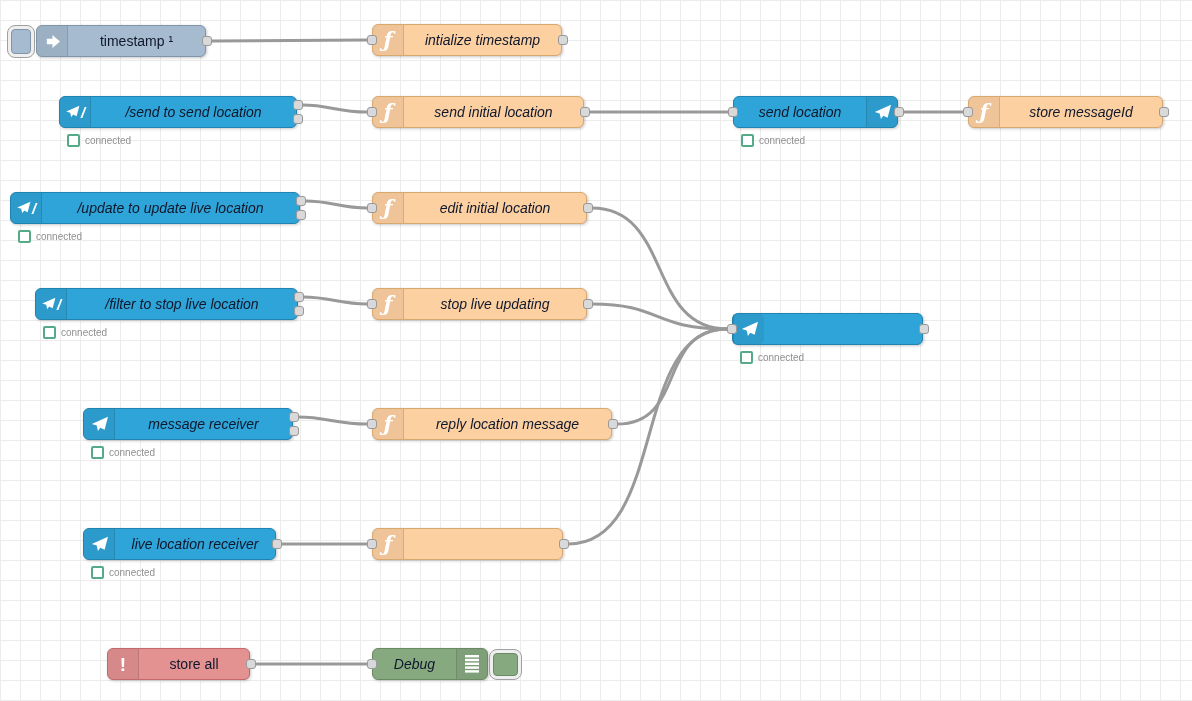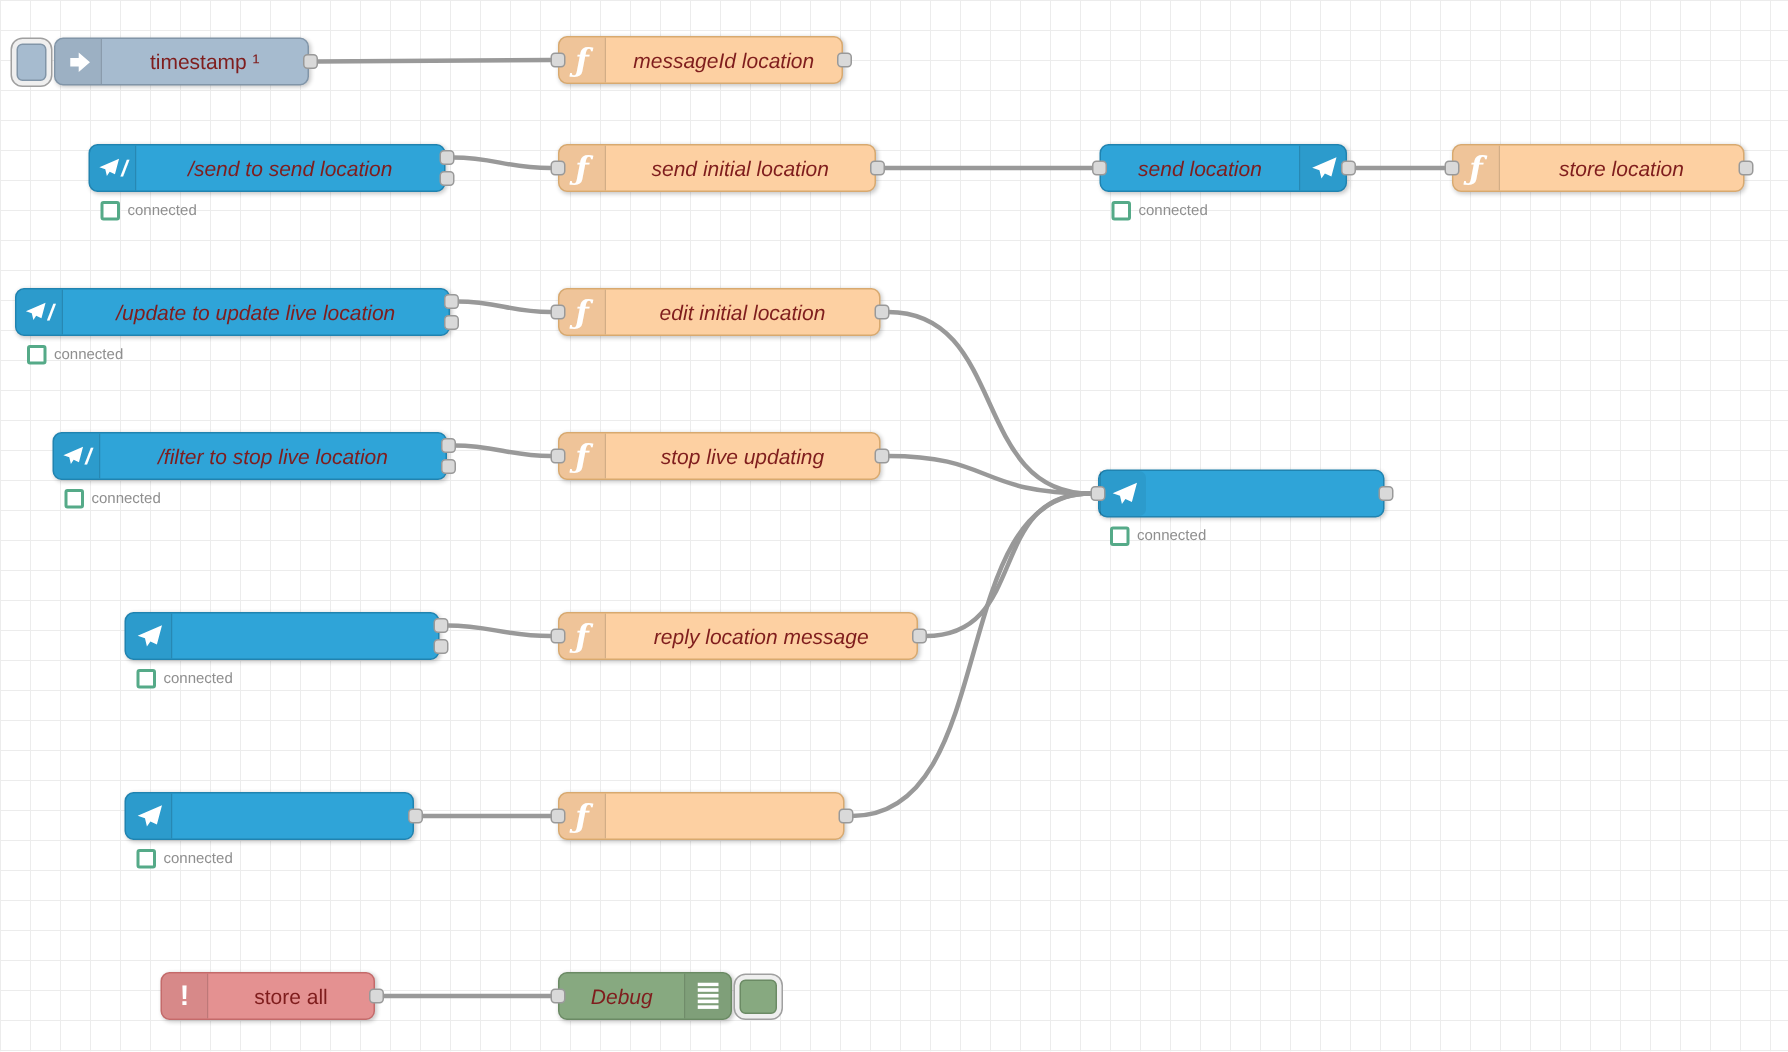--- a/index.html
+++ b/index.html
@@ -21,21 +21,21 @@
     box-shadow:1px 1px 3px rgba(0,0,0,.22);
   }
   .icon{
     flex:0 0 30px;width:30px;display:flex;align-items:center;justify-content:center;
     background:rgba(0,0,0,.055);border-right:1px solid rgba(0,0,0,.12);
     border-radius:4.5px 0 0 4.5px;color:#fff;
   }
   .icon.right{order:2;border-right:none;border-left:1px solid rgba(0,0,0,.12);border-radius:0 4.5px 4.5px 0;}
   .label{
     flex:1;display:flex;align-items:center;justify-content:center;
-    font-size:14px;color:#7f1d1d;white-space:nowrap;padding:0 6px;order:1;
+    font-size:14px;color:#0f172a;white-space:nowrap;padding:0 6px;order:1;
   }
   .label.italic{font-style:italic;}
   .port{
     position:absolute;width:10px;height:10px;box-sizing:border-box;
     background:#d9d9d9;border:1px solid #999;border-radius:3px;z-index:4;
   }
   .port.in{left:-6.5px;}
   .port.out{right:-6.5px;}
   .status{position:absolute;display:flex;align-items:center;z-index:2;font-size:10px;color:#8f8f8f;}
   .status .ring{width:9px;height:9px;box-sizing:content-box;border:2px solid;border-radius:2px;background:#fff;margin-right:5px;}
@@ -75,21 +75,21 @@
           <path d="M3 5h6V1l8 7-8 7v-4H3z" fill="#fff"></path>
         </svg>
       </div>
       <span class="label">timestamp ¹</span>
       <div class="port out" style="top: 9.5px;"></div>
     </div>
     <div class="node" style="left: 372px; top: 24px; width: 190px; background: rgb(253, 208, 162); border-color: rgb(216, 169, 111);">
       <div class="icon">
         <span class="fn-glyph">ƒ</span>
       </div>
-      <span class="label italic">messageId location</span>
+      <span class="label italic">intialize timestamp</span>
       <div class="port in" style="top: 9.5px;"></div>
       <div class="port out" style="top: 9.5px;"></div>
     </div>
     <div class="node" style="left: 59px; top: 96px; width: 238px; background: rgb(47, 164, 216); border-color: rgb(32, 131, 176);">
       <div class="icon">
         <svg width="15" height="14" viewBox="0 0 24 22">
           <path d="M23 1 2 10.2l6.3 2L10 19.5l3-4.4 5.6 2.6z" fill="#fff"></path>
         </svg>
         <span class="slash">/</span>
       </div>
@@ -120,21 +120,21 @@
       <div class="port out" style="top: 9.5px;"></div>
     </div>
     <div class="status" style="left: 741px; top: 134px;">
       <span class="ring" style="border-color: rgb(85, 170, 136);"></span>
       <span>connected</span>
     </div>
     <div class="node" style="left: 968px; top: 96px; width: 195px; background: rgb(253, 208, 162); border-color: rgb(216, 169, 111);">
       <div class="icon">
         <span class="fn-glyph">ƒ</span>
       </div>
-      <span class="label italic">store location</span>
+      <span class="label italic">store messageId</span>
       <div class="port in" style="top: 9.5px;"></div>
       <div class="port out" style="top: 9.5px;"></div>
     </div>
     <div class="node" style="left: 10px; top: 192px; width: 290px; background: rgb(47, 164, 216); border-color: rgb(32, 131, 176);">
       <div class="icon">
         <svg width="15" height="14" viewBox="0 0 24 22">
           <path d="M23 1 2 10.2l6.3 2L10 19.5l3-4.4 5.6 2.6z" fill="#fff"></path>
         </svg>
         <span class="slash">/</span>
       </div>
@@ -189,20 +189,21 @@
     <div class="status" style="left: 740px; top: 351px;">
       <span class="ring" style="border-color: rgb(85, 170, 136);"></span>
       <span>connected</span>
     </div>
     <div class="node" style="left: 83px; top: 408px; width: 210px; background: rgb(47, 164, 216); border-color: rgb(32, 131, 176);">
       <div class="icon">
         <svg width="19" height="17" viewBox="0 0 24 22">
           <path d="M23 1 2 10.2l6.3 2L10 19.5l3-4.4 5.6 2.6z" fill="#fff"></path>
         </svg>
       </div>
+      <span class="label italic">message receiver</span>
       <div class="port out" style="top: 2.5px;"></div>
       <div class="port out" style="top: 16.5px;"></div>
     </div>
     <div class="status" style="left: 91px; top: 446px;">
       <span class="ring" style="border-color: rgb(85, 170, 136);"></span>
       <span>connected</span>
     </div>
     <div class="node" style="left: 372px; top: 408px; width: 240px; background: rgb(253, 208, 162); border-color: rgb(216, 169, 111);">
       <div class="icon">
         <span class="fn-glyph">ƒ</span>
@@ -210,20 +211,21 @@
       <span class="label italic">reply location message</span>
       <div class="port in" style="top: 9.5px;"></div>
       <div class="port out" style="top: 9.5px;"></div>
     </div>
     <div class="node" style="left: 83px; top: 528px; width: 193px; background: rgb(47, 164, 216); border-color: rgb(32, 131, 176);">
       <div class="icon">
         <svg width="19" height="17" viewBox="0 0 24 22">
           <path d="M23 1 2 10.2l6.3 2L10 19.5l3-4.4 5.6 2.6z" fill="#fff"></path>
         </svg>
       </div>
+      <span class="label italic">live location receiver</span>
       <div class="port out" style="top: 9.5px;"></div>
     </div>
     <div class="status" style="left: 91px; top: 566px;">
       <span class="ring" style="border-color: rgb(85, 170, 136);"></span>
       <span>connected</span>
     </div>
     <div class="node" style="left: 372px; top: 528px; width: 191px; background: rgb(253, 208, 162); border-color: rgb(216, 169, 111);">
       <div class="icon">
         <span class="fn-glyph">ƒ</span>
       </div>

